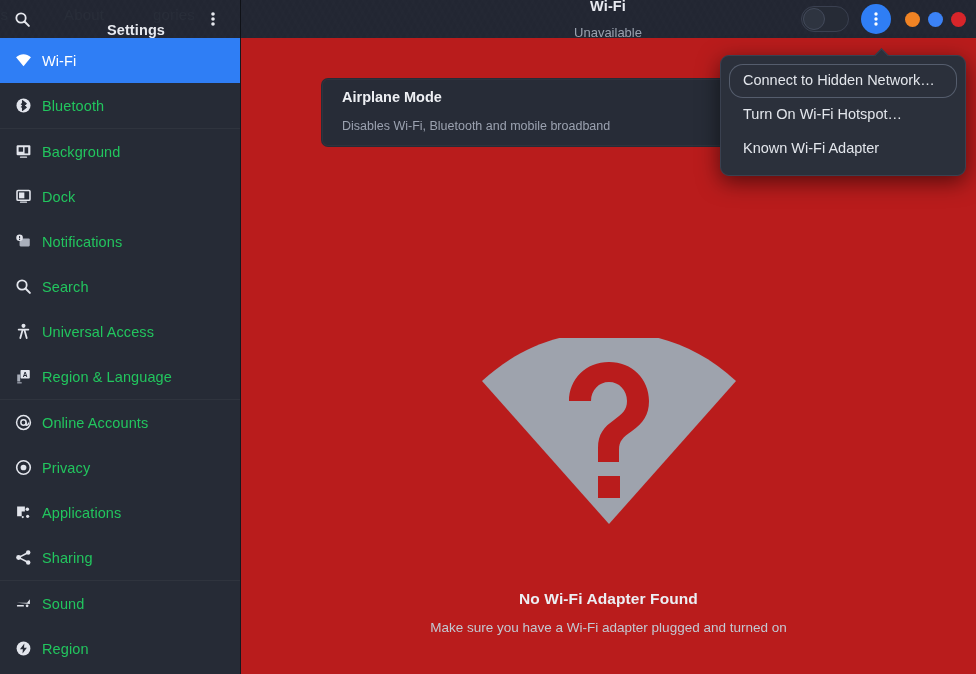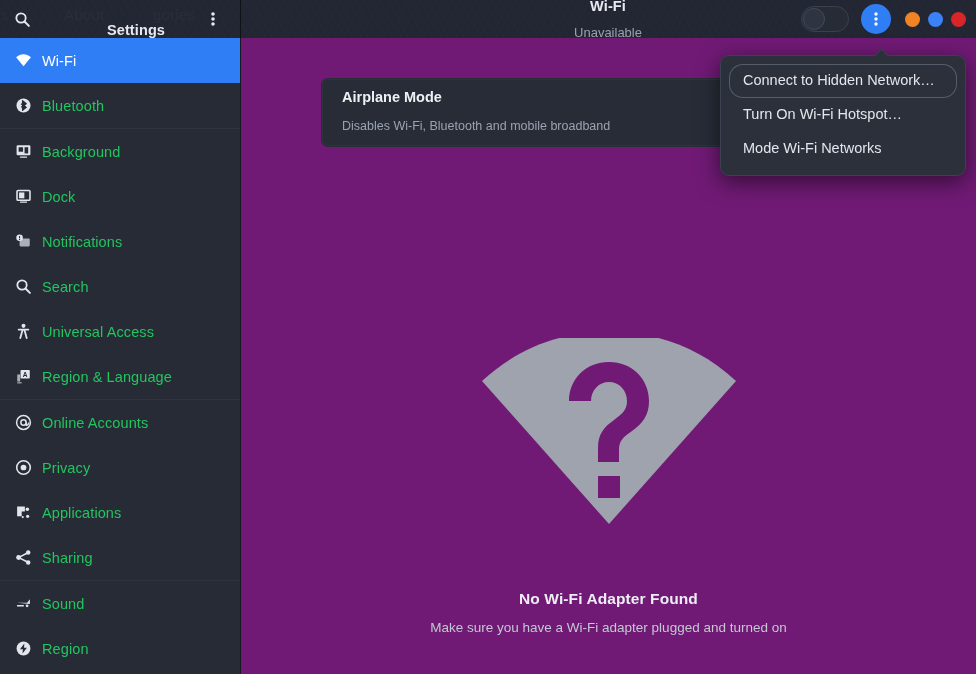--- a/index.html
+++ b/index.html
@@ -208,21 +208,21 @@
   }
   .side-item.selected .s-label { color: #ffffff; }
   .side-sep-line { height: 1px; background: rgba(255,255,255,0.045); }
 
   
   .content {
     position: absolute;
     left: 241px; top: 38px;
     width: 735px;
     height: 636px;
-    background: #701a75;
+    background: #b91c1c;
     z-index: 5;
   }
 
   .card {
     position: absolute;
     left: 80px;
     top: 40px;
     width: 577px;
     min-height: 55px;
     background: #272c37;
@@ -558,17 +558,17 @@
       </div>
     </div>
   </div>
   <div class="hb-divider"></div>
 
   <div class="popup">
     <div class="popup-arrow"></div>
     <div id="popup-list">
         <div class="menu-item focused">Connect to Hidden Network…</div>
         <div class="menu-item">Turn On Wi-Fi Hotspot…</div>
-        <div class="menu-item">Mode Wi-Fi Networks</div>
+        <div class="menu-item">Known Wi-Fi Adapter</div>
       </div>
   </div>
 
 </div>
 
 </body></html>

